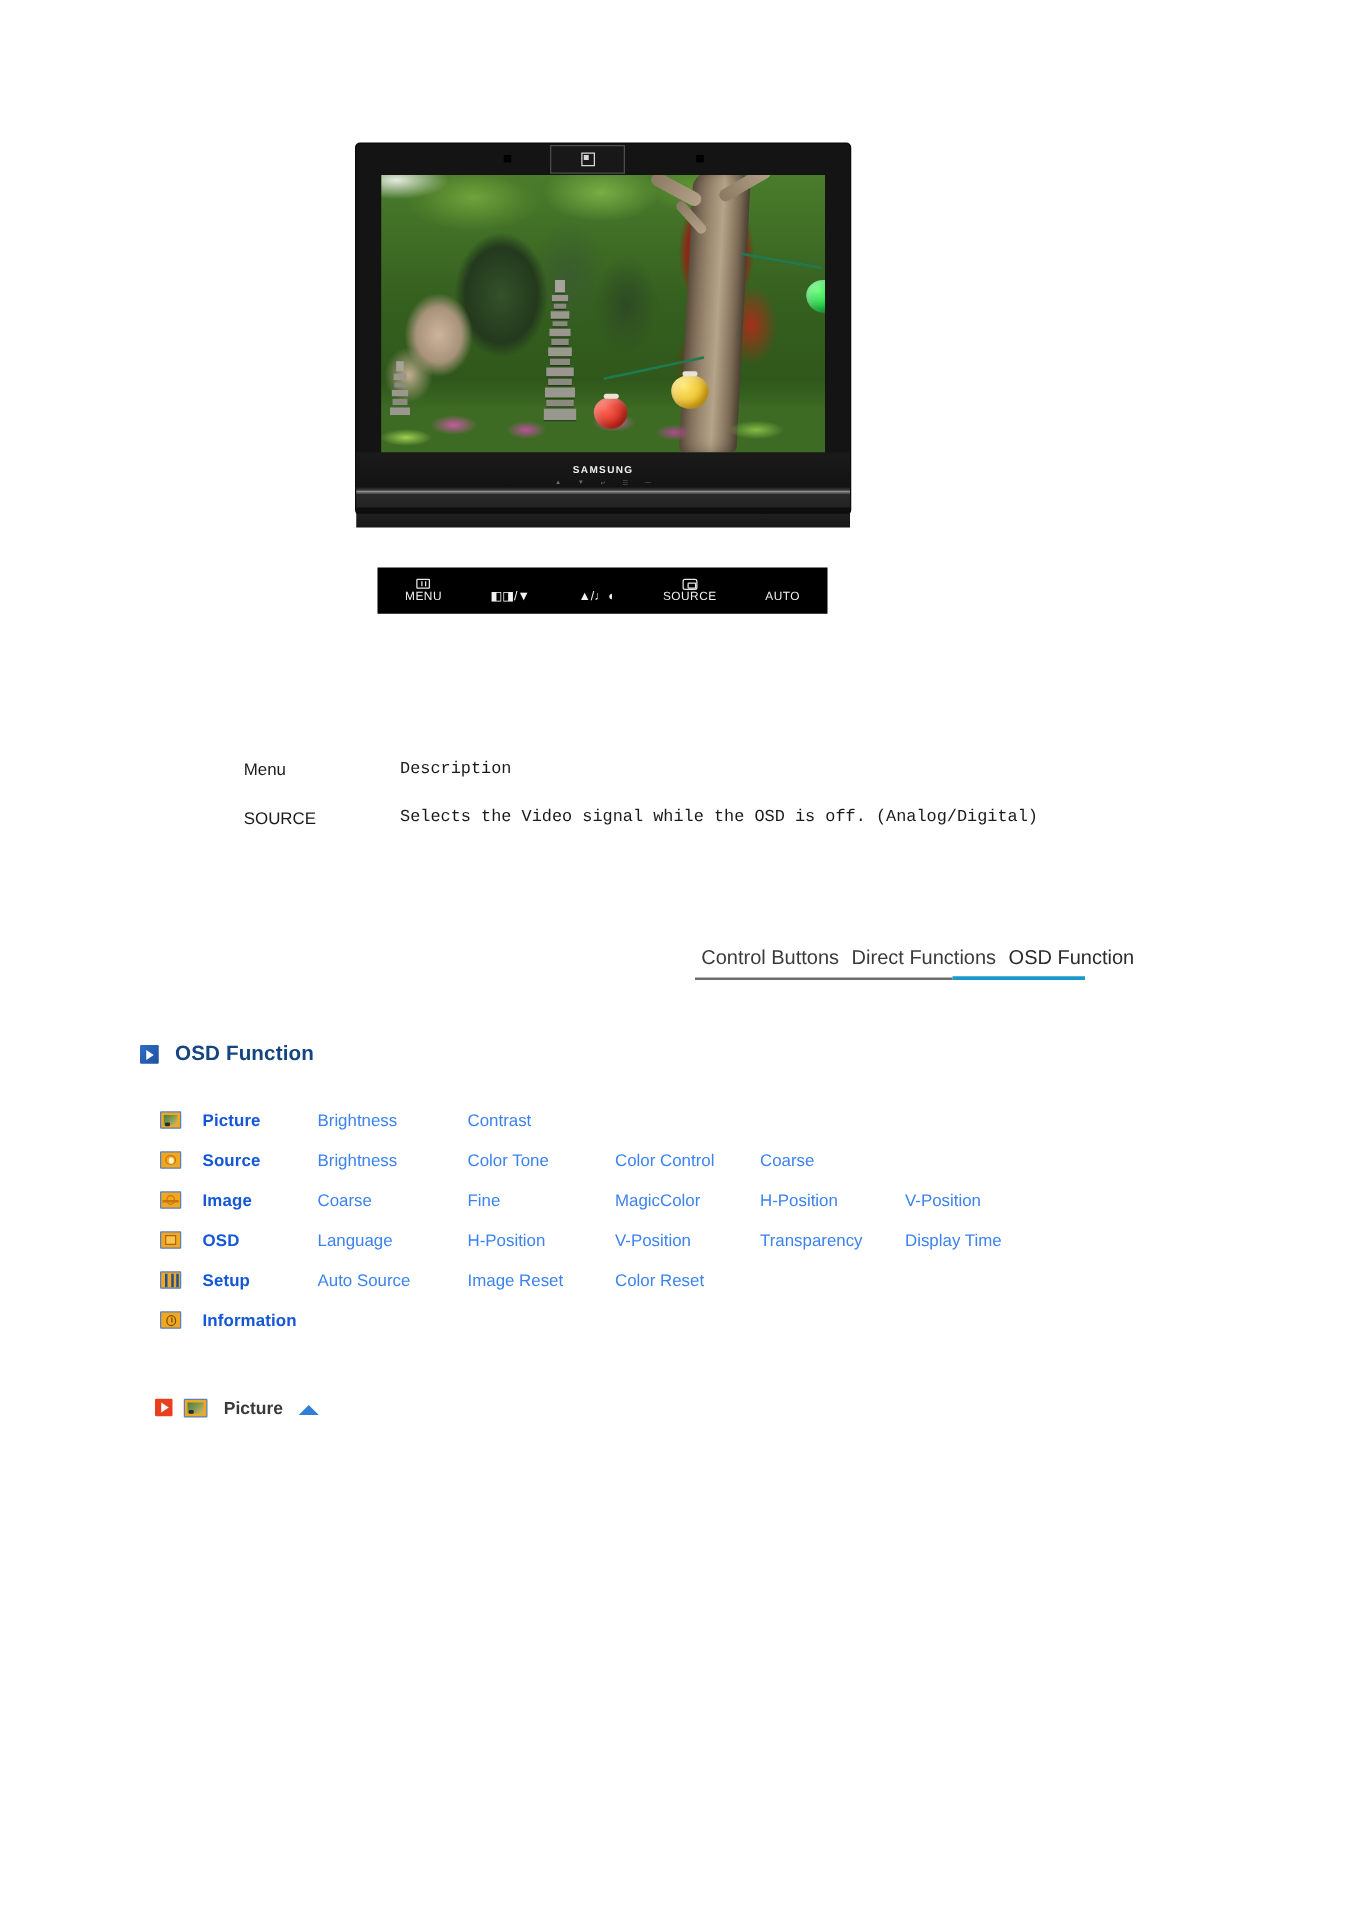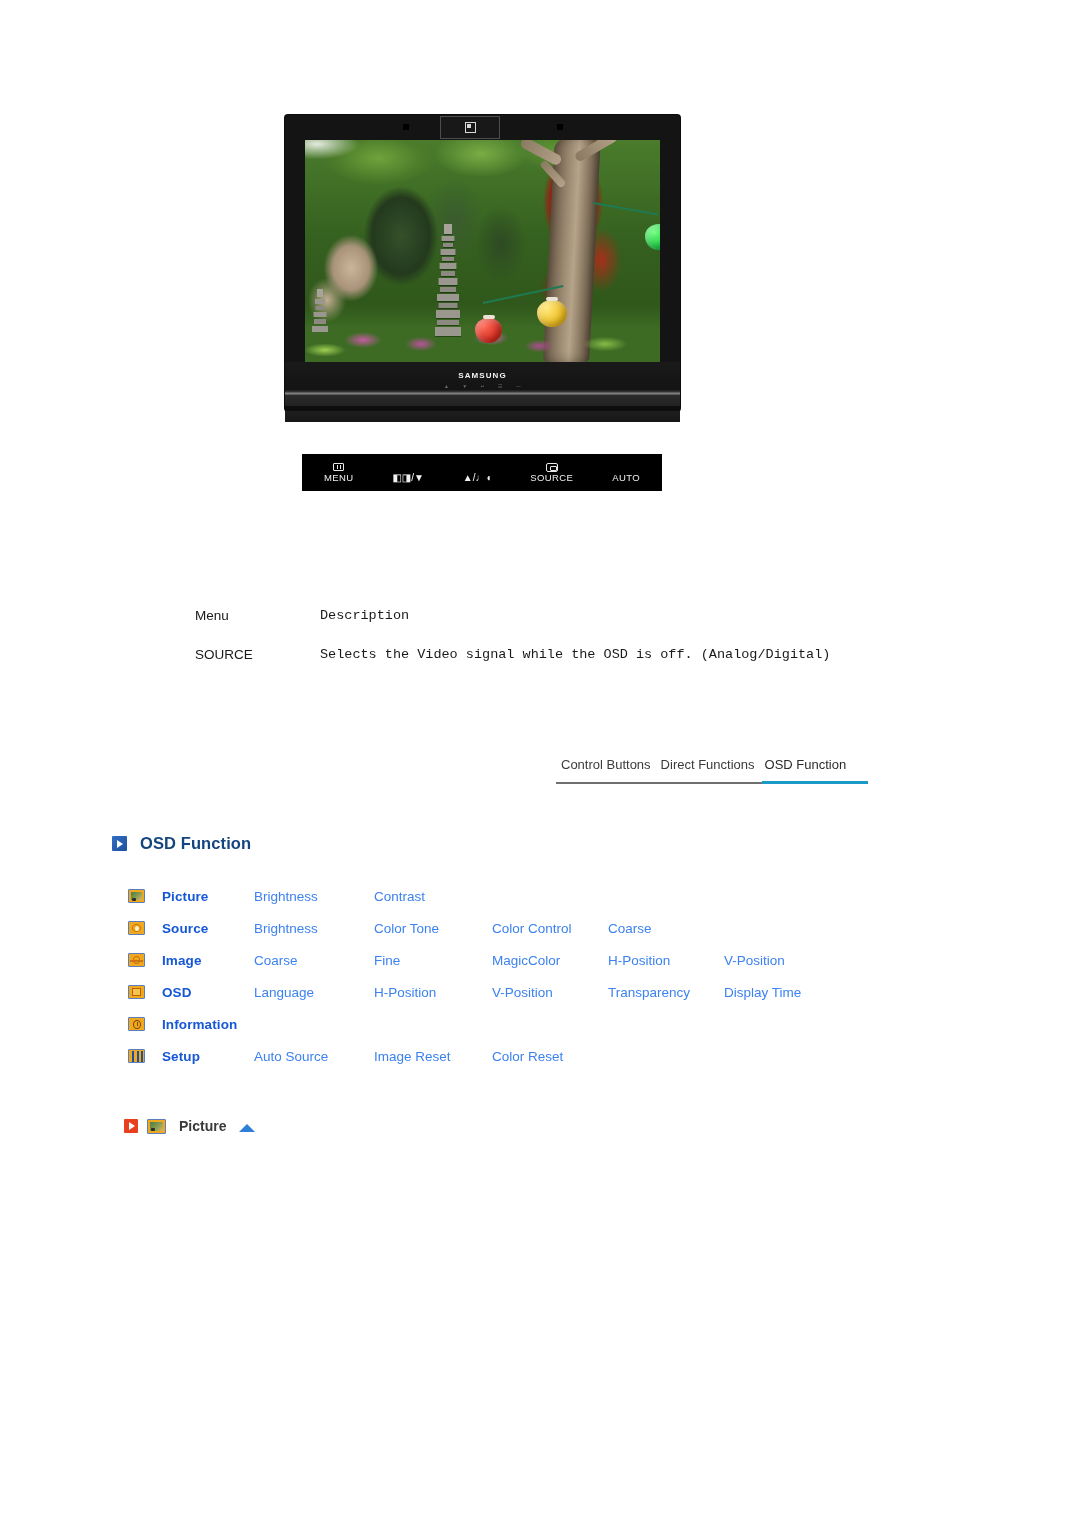--- a/index.html
+++ b/index.html
@@ -336,21 +336,21 @@
     position: absolute;
     left: 556px;
     top: 758px;
     width: 312px;
     height: 32px;
   }
   .tabs {
     display: flex;
     align-items: flex-end;
     gap: 0;
-    font-size: 13px;
+    font-size: 16px;
     color: #3b3b3b;
     white-space: nowrap;
   }
   .tab {
     padding: 0 5px 5px 5px;
     color: #3b3b3b;
     line-height: 1.1;
   }
   .tab.active { color: #2b2b2b; }
   .tab-rules {
@@ -717,38 +717,38 @@
     <span class="osd-icon ic-osd"></span>
     <span class="osd-label">OSD</span>
     <span class="osd-item c1">Language</span>
     <span class="osd-item c2">H-Position</span>
     <span class="osd-item c3">V-Position</span>
     <span class="osd-item c4">Transparency</span>
     <span class="osd-item c5">Display Time</span>
   </div>
 
   <div class="osd-row">
+    <span class="osd-icon ic-setup"></span>
+    <span class="osd-label">Setup</span>
+    <span class="osd-item c1">Auto Source</span>
+    <span class="osd-item c2">Image Reset</span>
+    <span class="osd-item c3">Color Reset</span>
+    <span class="osd-item c4"></span>
+    <span class="osd-item c5"></span>
+  </div>
+
+  <div class="osd-row">
     <span class="osd-icon ic-info"></span>
     <span class="osd-label">Information</span>
     <span class="osd-item c1"></span>
     <span class="osd-item c2"></span>
     <span class="osd-item c3"></span>
     <span class="osd-item c4"></span>
     <span class="osd-item c5"></span>
   </div>
-
-  <div class="osd-row">
-    <span class="osd-icon ic-setup"></span>
-    <span class="osd-label">Setup</span>
-    <span class="osd-item c1">Auto Source</span>
-    <span class="osd-item c2">Image Reset</span>
-    <span class="osd-item c3">Color Reset</span>
-    <span class="osd-item c4"></span>
-    <span class="osd-item c5"></span>
-  </div>
 </div>
 
 <div class="picture-line">
   <span class="red-play"></span>
   <span class="osd-icon ic-picture"></span>
   <span class="picture-text">Picture</span>
   <span class="up-triangle"></span>
 </div>
 
 </body></html>

